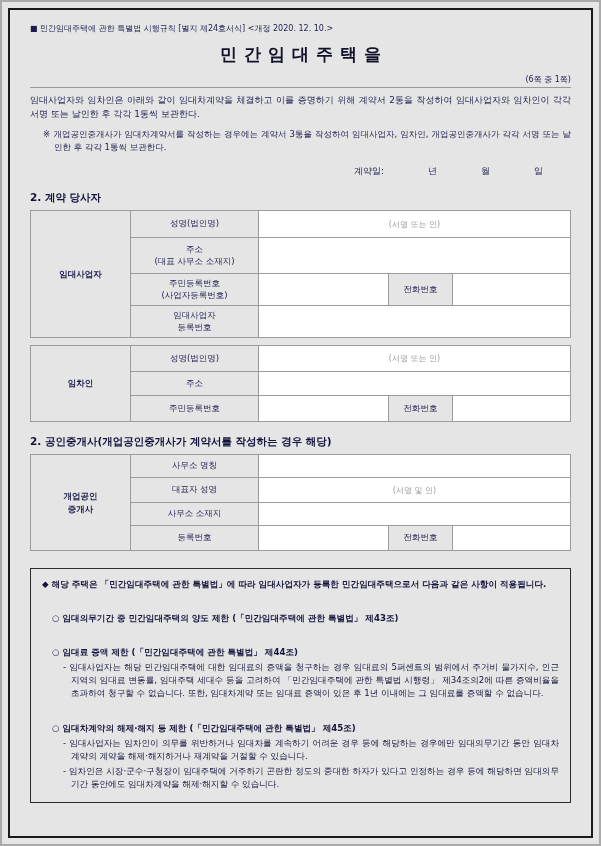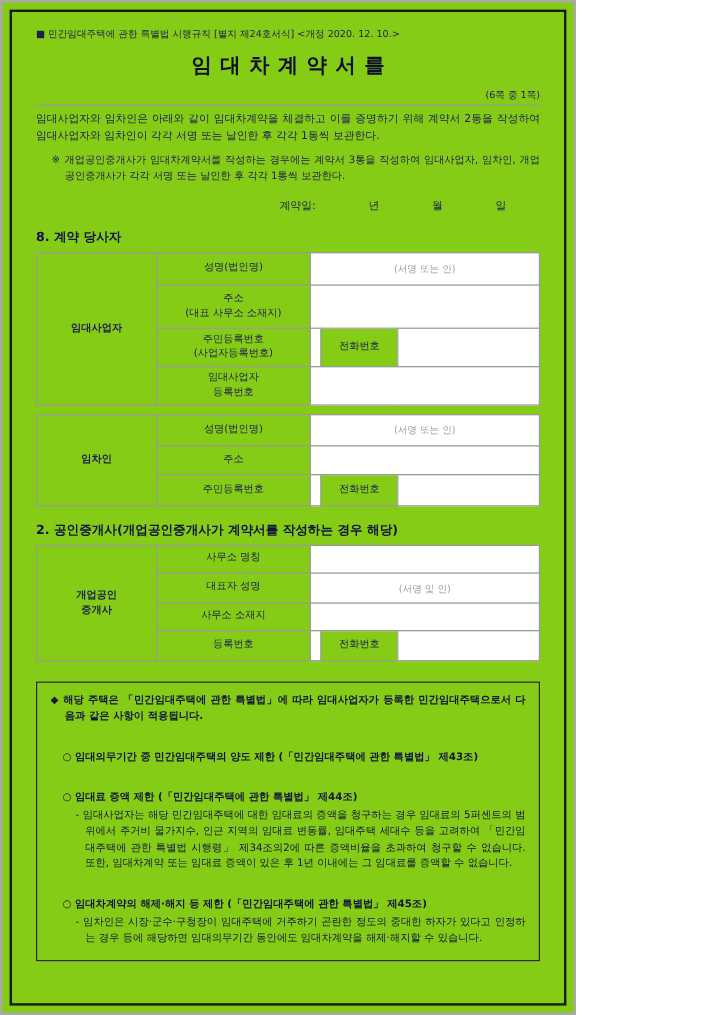--- a/index.html
+++ b/index.html
@@ -1,19 +1,19 @@
 <!DOCTYPE html>
 <html><head>
 <meta charset="utf-8">
 <style>
   * { margin:0; padding:0; box-sizing:border-box; }
   html,body { background:#ffffff; }
   body { font-family:"DejaVu Sans","Liberation Sans",sans-serif; }
   .page {
-    width:480px; height:846px; background:#84cc16;
+    width:601px; height:846px; background:#e5e5e5;
     border:2px solid #aaaaaa; padding:6px; position:relative;
   }
   .frame {
     border:2px solid #1a1a1a; width:100%; height:100%;
     padding:13px 20px 10px 20px;
     display:flex; flex-direction:column; overflow:hidden;
     color:#1d1d4e;
   }
   .header-note { font-size:8px; letter-spacing:0; color:#1d1d4e; }
   .doc-title {
@@ -59,36 +59,36 @@
   .footer { margin-top:auto; text-align:right; font-size:7.5px; color:#2a2a2a; padding-top:8px; }
 </style>
 </head>
 <body>
 
 <div class="page">
   <div class="frame">
 
     <div class="header-note">■ 민간임대주택에 관한 특별법 시행규칙 [별지 제24호서식] &lt;개정 2020. 12. 10.&gt;</div>
 
-    <div class="doc-title">임대차계약서를</div>
+    <div class="doc-title">민간임대주택을</div>
 
     <div class="page-ind">(6쪽 중 1쪽)</div>
     <hr class="top-rule">
 
     <p class="intro">임대사업자와 임차인은 아래와 같이 임대차계약을 체결하고 이를 증명하기 위해 계약서 2통을 작성하여 임대사업자와 임차인이 각각 서명 또는 날인한 후 각각 1통씩 보관한다.</p>
     <p class="copies-note">※ 개업공인중개사가 임대차계약서를 작성하는 경우에는 계약서 3통을 작성하여 임대사업자, 임차인, 개업공인중개사가 각각 서명 또는 날인한 후 각각 1통씩 보관한다.</p>
 
     <div class="date-line">
       <span>계약일:</span>
       <span class="unit">년</span>
       <span class="unit">월</span>
       <span class="unit">일</span>
     </div>
 
-    <div class="sec-heading">8. 계약 당사자</div>
+    <div class="sec-heading">2. 계약 당사자</div>
 
     <table class="form">
       <colgroup>
           <col class="c-party">
           <col class="c-label">
           <col>
           <col class="c-phlbl">
           <col class="c-phval">
         </colgroup>
       <tbody>
@@ -179,18 +179,19 @@
         </tr>
       </tbody>
     </table>
 
     <div class="notice-box">
       <p class="diamond">◆ 해당 주택은 「민간임대주택에 관한 특별법」에 따라 임대사업자가 등록한 민간임대주택으로서 다음과 같은 사항이 적용됩니다.</p>
       <p class="circle">○ 임대의무기간 중 민간임대주택의 양도 제한 (「민간임대주택에 관한 특별법」 제43조)</p>
       <p class="circle">○ 임대료 증액 제한 (「민간임대주택에 관한 특별법」 제44조)</p>
       <p class="dash">- 임대사업자는 해당 민간임대주택에 대한 임대료의 증액을 청구하는 경우 임대료의 5퍼센트의 범위에서 주거비 물가지수, 인근 지역의 임대료 변동률, 임대주택 세대수 등을 고려하여 「민간임대주택에 관한 특별법 시행령」 제34조의2에 따른 증액비율을 초과하여 청구할 수 없습니다. 또한, 임대차계약 또는 임대료 증액이 있은 후 1년 이내에는 그 임대료를 증액할 수 없습니다.</p>
       <p class="circle">○ 임대차계약의 해제·해지 등 제한 (「민간임대주택에 관한 특별법」 제45조)</p>
+      <p class="dash">- 임대사업자는 임차인이 의무를 위반하거나 임대차를 계속하기 어려운 경우 등에 해당하는 경우에만 임대의무기간 동안 임대차계약의 계약을 해제·해지하거나 재계약을 거절할 수 있습니다.</p>
       <p class="dash">- 임차인은 시장·군수·구청장이 임대주택에 거주하기 곤란한 정도의 중대한 하자가 있다고 인정하는 경우 등에 해당하면 임대의무기간 동안에도 임대차계약을 해제·해지할 수 있습니다.</p>
     </div>
 
 
   </div>
 </div>
 
 </body></html>

